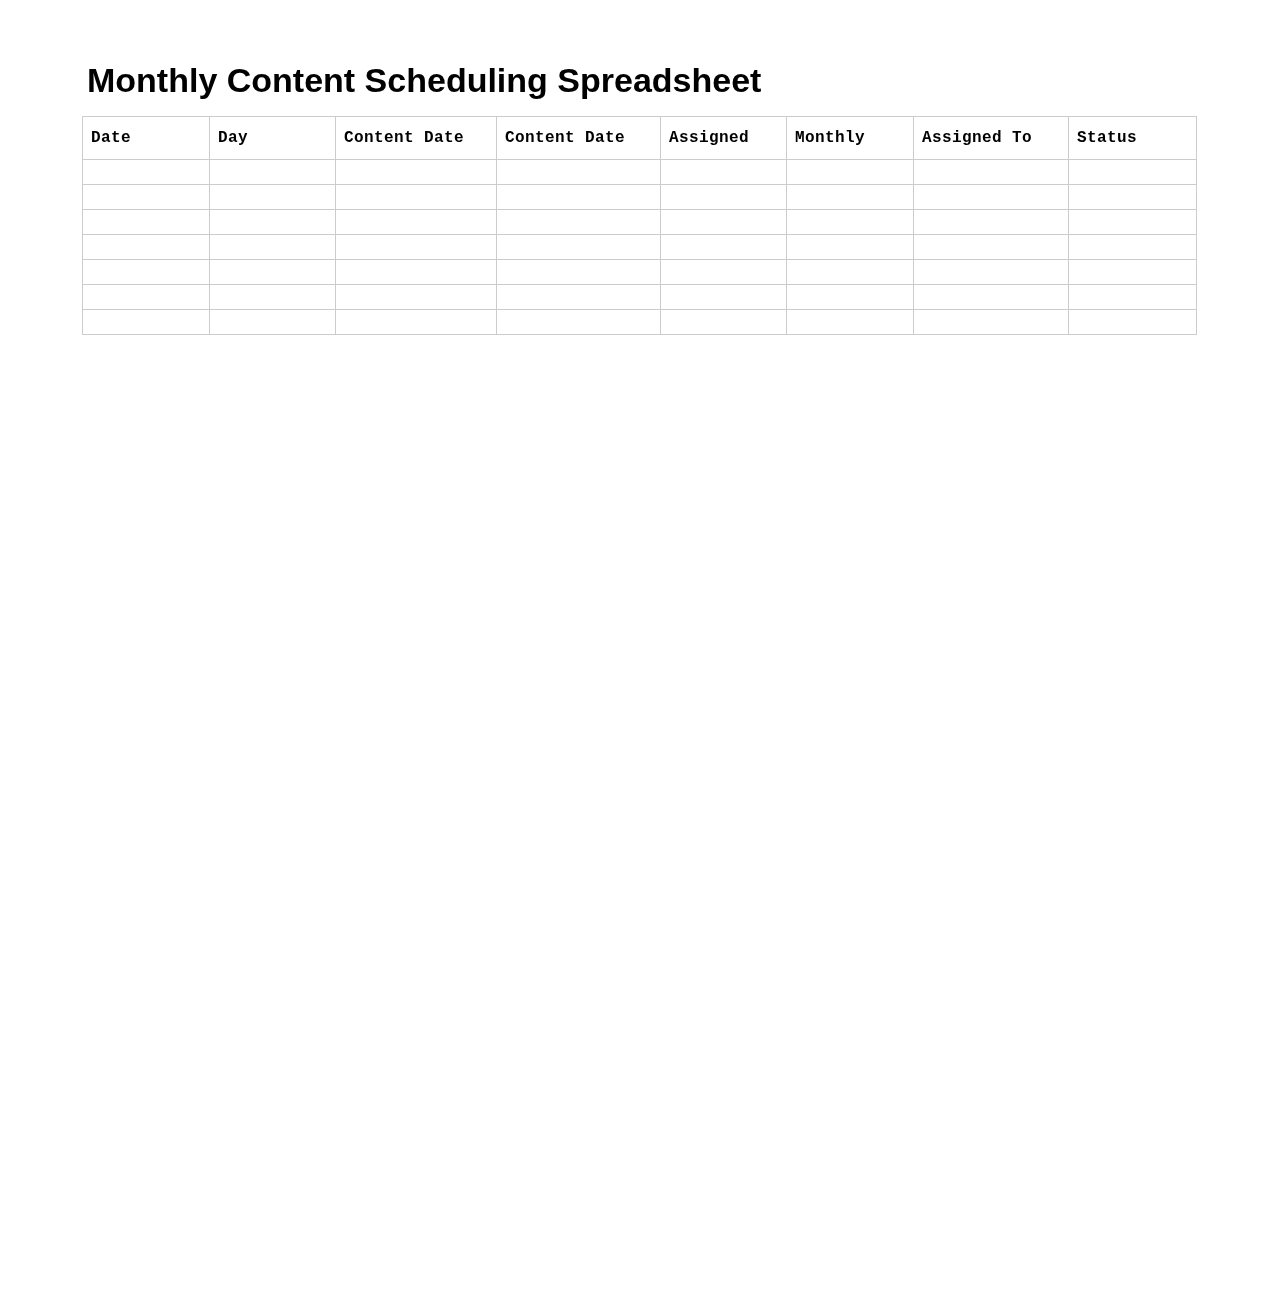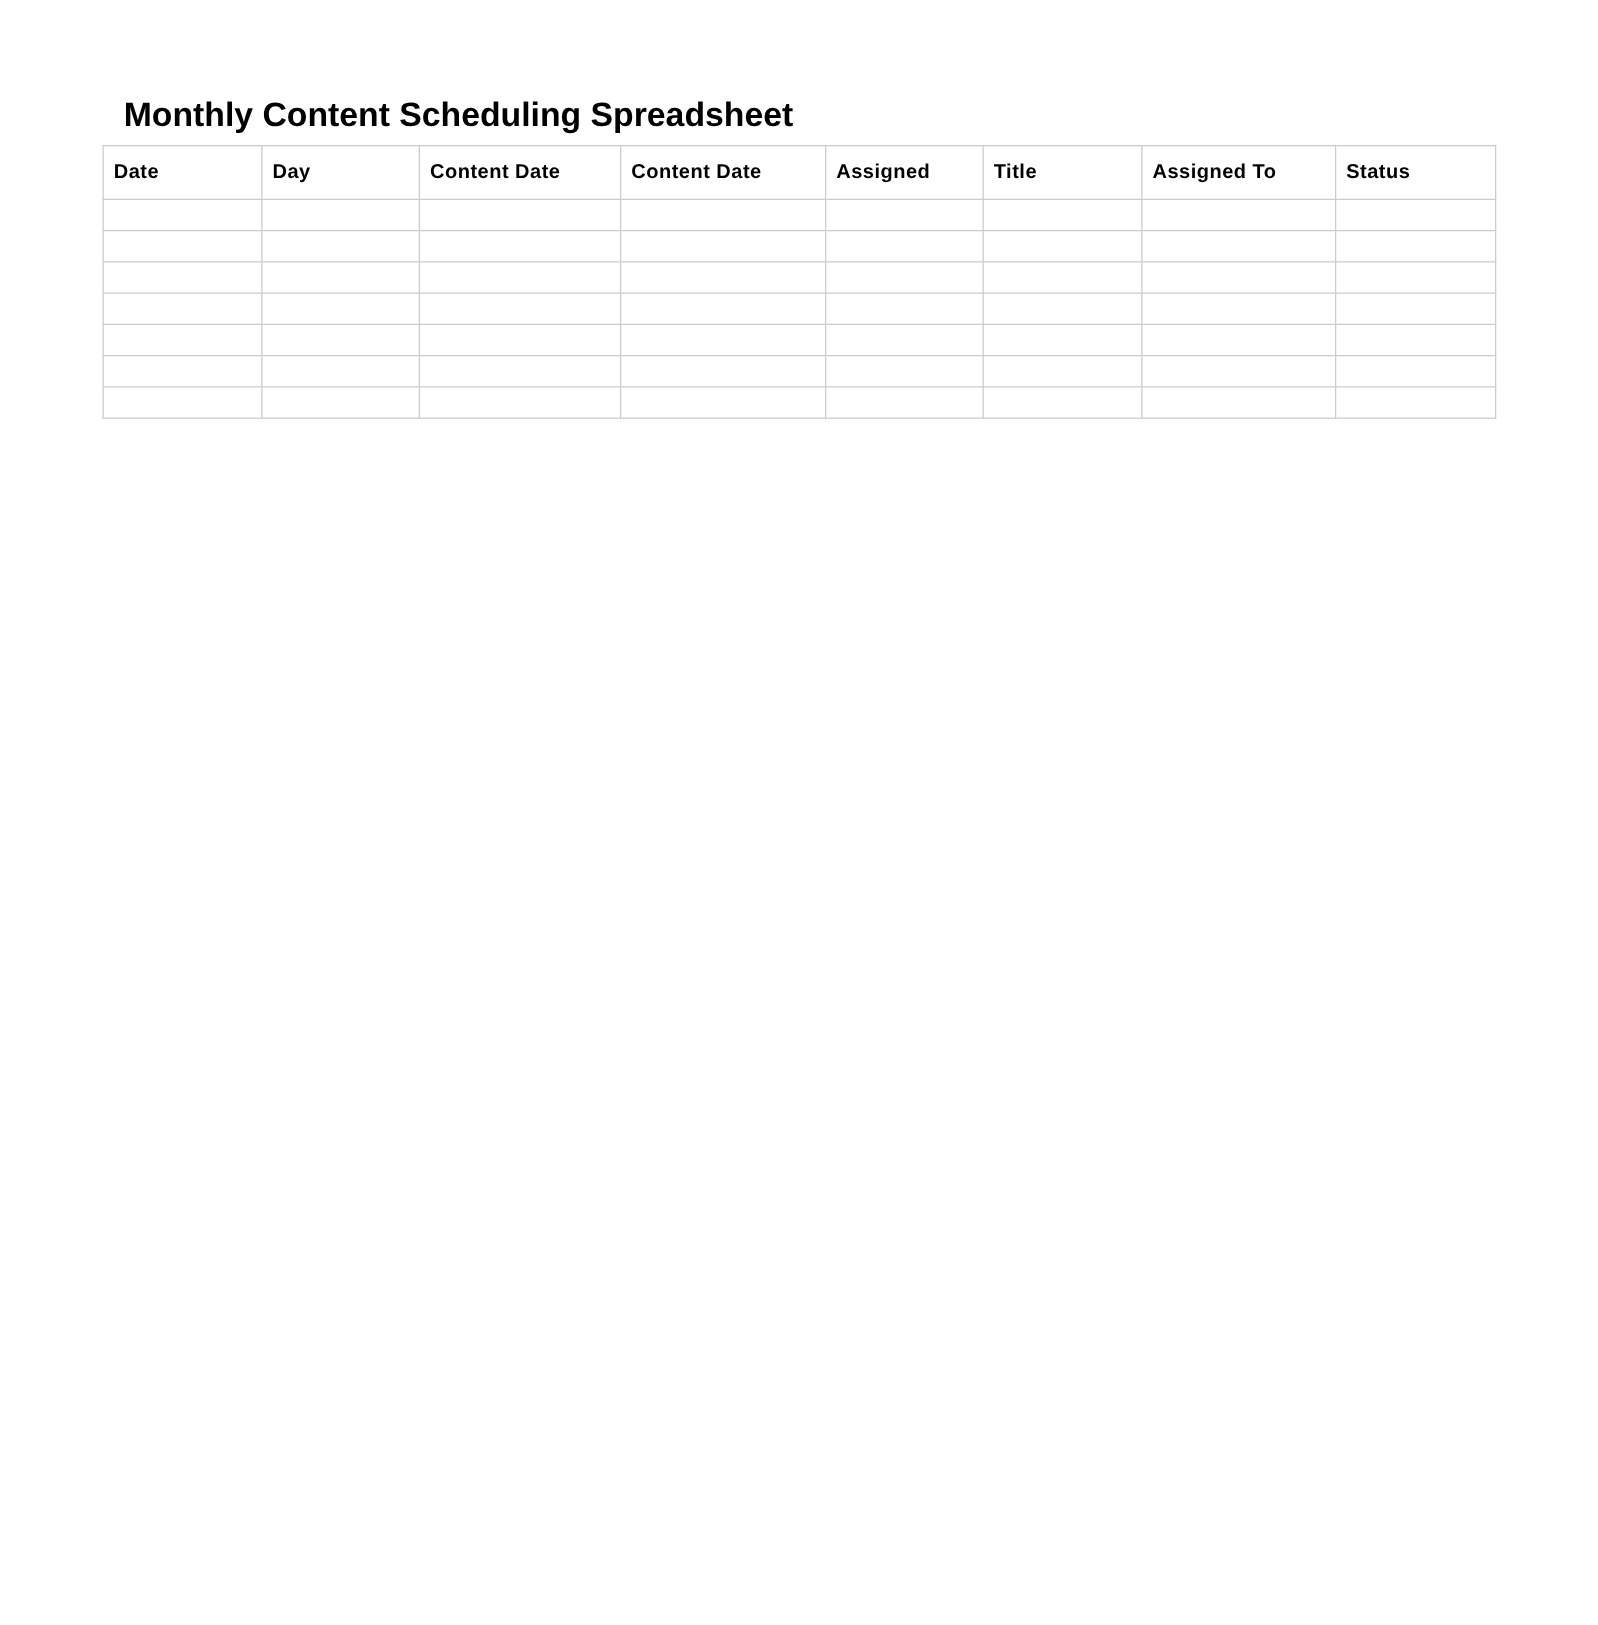--- a/index.html
+++ b/index.html
@@ -2,27 +2,28 @@
 <html><head>
   <meta charset="utf-8">
   <style>
     html, body { margin: 0; padding: 0; background: #ffffff; }
     body {
       width: 1278px; height: 1300px; position: relative;
       font-family: "Liberation Sans", sans-serif; color: #000;
     }
     .page-title {
       position: absolute; left: 82px; top: 58px;
-      margin: 17px; font-size: 27px; font-weight: bold; line-height: 34px;
+      margin: 5px; font-size: 34px; font-weight: bold; line-height: 34px;
       letter-spacing: 0px;
     }
     table.sheet {
       position: absolute; left: 82px; top: 116px;
       border-collapse: collapse; table-layout: fixed;
       width: 1114px;
+      font-family: Liberation Mono, monospace;
     }
     table.sheet th, table.sheet td {
       border: 1px solid #cccccc; padding: 0 8px;
       text-align: left; vertical-align: middle;
       font-size: 16px;
     }
     table.sheet th {
       height: 42px; font-weight: bold; letter-spacing: 0.4px;
     }
     table.sheet td { height: 24px; }
@@ -43,21 +44,21 @@
     <col style="width:155px">
     <col style="width:128px">
   </colgroup>
   <thead>
     <tr>
       <th>Date</th>
       <th>Day</th>
       <th>Content Date</th>
       <th>Content Date</th>
       <th>Assigned</th>
-      <th>Title</th>
+      <th>Monthly</th>
       <th>Assigned To</th>
       <th>Status</th>
     </tr>
   </thead>
   <tbody>
     <tr>
       <td></td>
       <td></td>
       <td></td>
       <td></td>

